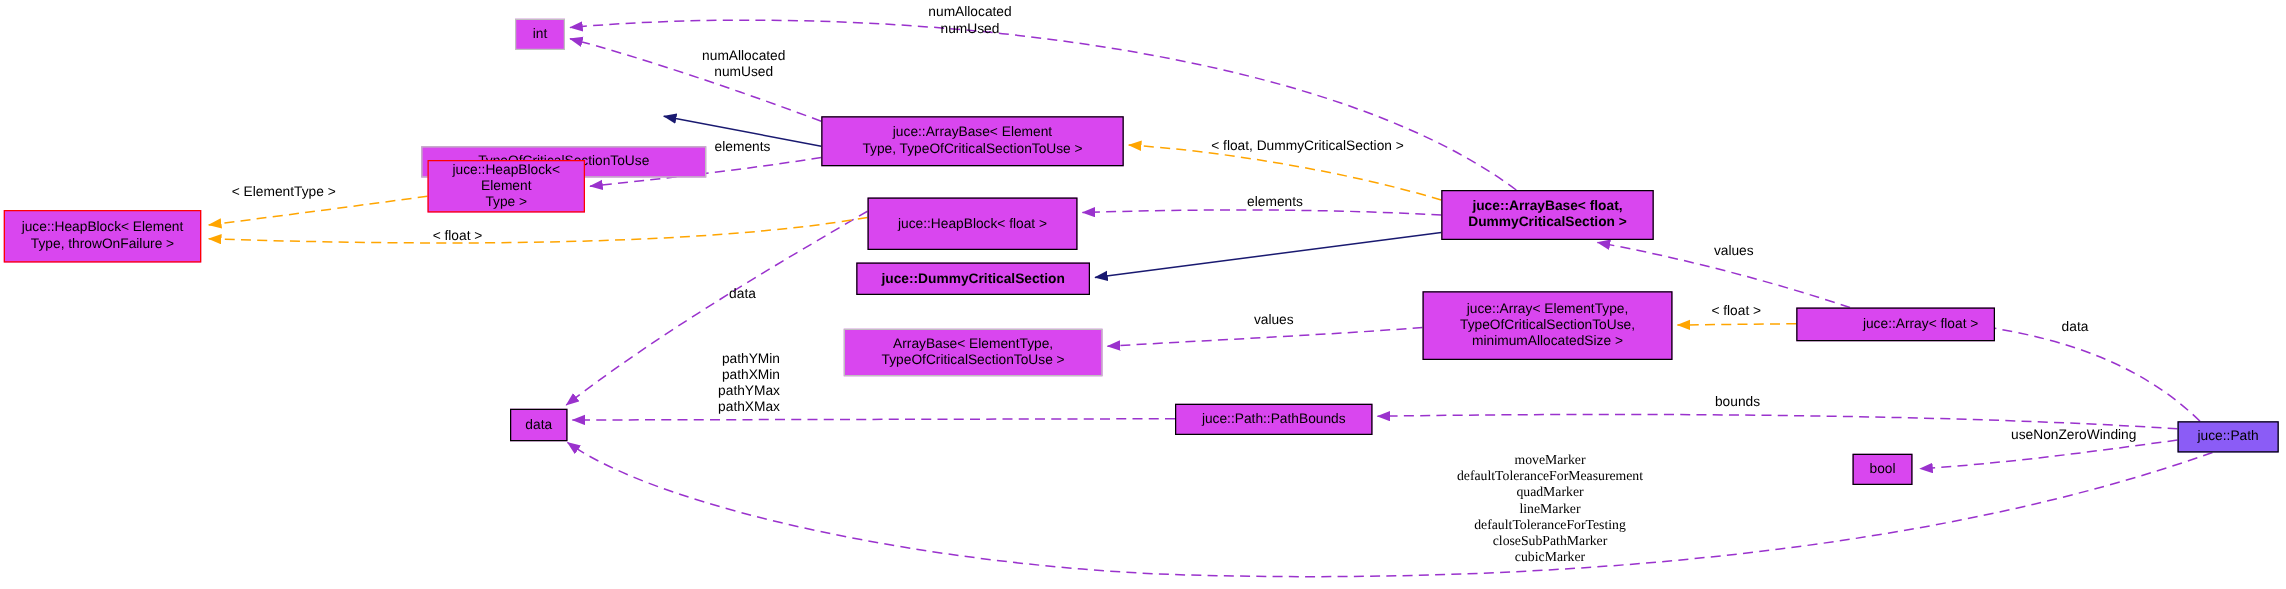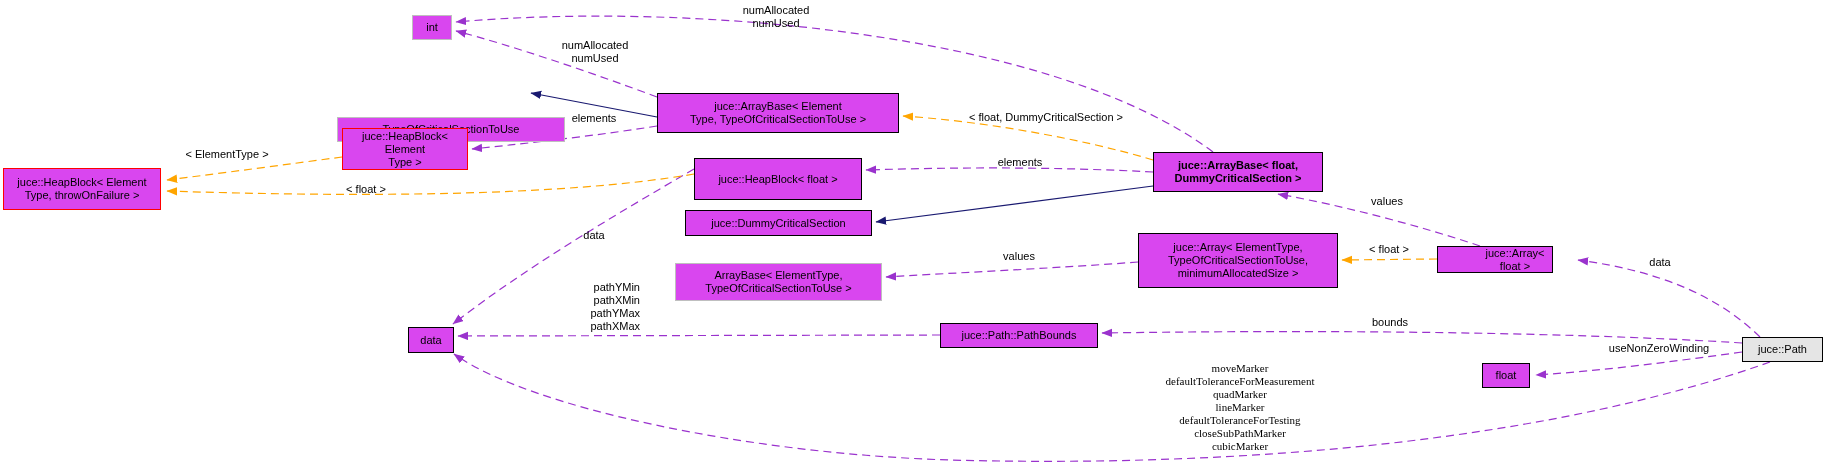--- a/index.html
+++ b/index.html
@@ -17,29 +17,29 @@
     text-align:center;
     background:#d946ef;
     border:1px solid #000000;
     font-size:11px;line-height:13px;
     color:#000000;
     white-space:pre-line;
     box-sizing:border-box;
   }
   .node.external{border-color:#bfbfbf;}
   .node.truncated{border-color:#ff0000;}
-  .node.current{background:#e5e5e5;border-color:#000000;}
+  .node.current{background:#8b5cf6;border-color:#000000;}
   .edge-label{
     position:absolute;
     font-size:11px;line-height:13px;
     color:#000000;
     white-space:pre-line;
     text-align:center;
   }
-  .edge-label.r{text-align:right;transform:translateX(-100%);margin-left:16px;}
+  .edge-label.r{text-align:right;transform:translateX(-100%);}
   .edge-label.c{transform:translateX(-50%);}
 </style>
 </head>
 <body>
 
 <div id="canvas">
   <svg id="edges" width="1829" height="471" viewBox="0 0 1829 471">
     <defs>
       <marker id="arr-purple" markerWidth="10" markerHeight="8" refX="8.5" refY="3.5" orient="auto">
         <path d="M0,0 L9,3.5 L0,7 z" fill="#9a32cd"></path>
@@ -80,30 +80,30 @@
     <div class="node external" style="left: 337px; top: 80px; width: 228px; height: 25px; margin-top: 37px;">TypeOfCriticalSectionToUse</div>
     <div class="node truncated" style="left: 342px; top: 128px; width: 126px; height: 42px;">juce::HeapBlock&lt; Element
 Type &gt;</div>
     <div class="node truncated" style="left: 3px; top: 168px; width: 158px; height: 42px;">juce::HeapBlock&lt; Element
 Type, throwOnFailure &gt;</div>
     <div class="node class" style="left: 657px; top: 93px; width: 242px; height: 40px;">juce::ArrayBase&lt; Element
 Type, TypeOfCriticalSectionToUse &gt;</div>
     <div class="node class" style="left: 694px; top: 158px; width: 168px; height: 42px;">juce::HeapBlock&lt; float &gt;</div>
     <div class="node class" style="left: 1153px; top: 152px; width: 170px; height: 40px; font-weight: bold;">juce::ArrayBase&lt; float,
 DummyCriticalSection &gt;</div>
-    <div class="node class" style="left: 685px; top: 210px; width: 187px; height: 26px;">juce::DummyCriticalSection</div>
+    <div class="node class" style="left: 685px; top: 210px; width: 187px; height: 26px; font-weight: bold;">juce::DummyCriticalSection</div>
     <div class="node external" style="left: 675px; top: 263px; width: 207px; height: 38px;">ArrayBase&lt; ElementType,
 TypeOfCriticalSectionToUse &gt;</div>
     <div class="node class" style="left: 1138px; top: 233px; width: 200px; height: 55px;">juce::Array&lt; ElementType,
 TypeOfCriticalSectionToUse,
 minimumAllocatedSize &gt;</div>
-    <div class="node class" style="left: 1437px; top: 246px; width: 116px; height: 27px; padding-left: 40px;">juce::Array&lt; float &gt;</div>
+    <div class="node class" style="left: 1437px; top: 246px; width: 159px; height: 27px; padding-left: 40px;">juce::Array&lt; float &gt;</div>
     <div class="node class" style="left: 940px; top: 323px; width: 158px; height: 25px;">juce::Path::PathBounds</div>
     <div class="node class" style="left: 408px; top: 327px; width: 46px; height: 26px;">data</div>
-    <div class="node class" style="left: 1482px; top: 363px; width: 48px; height: 25px;">float</div>
+    <div class="node class" style="left: 1482px; top: 363px; width: 48px; height: 25px;">bool</div>
     <div class="node current" style="left: 1742px; top: 337px; width: 81px; height: 25px;">juce::Path</div>
     <div class="edge-label c" style="left: 776px; top: 4px;">numAllocated
 numUsed</div>
     <div class="edge-label c" style="left: 595px; top: 39px;">numAllocated
 numUsed</div>
     <div class="edge-label c" style="left: 594px; top: 112px;">elements</div>
     <div class="edge-label c" style="left: 227px; top: 148px;">&lt; ElementType &gt;</div>
     <div class="edge-label c" style="left: 366px; top: 183px;">&lt; float &gt;</div>
     <div class="edge-label c" style="left: 1016px; top: 111px; margin-left: 30px;">&lt; float, DummyCriticalSection &gt;</div>
     <div class="edge-label c" style="left: 1020px; top: 156px;">elements</div>

